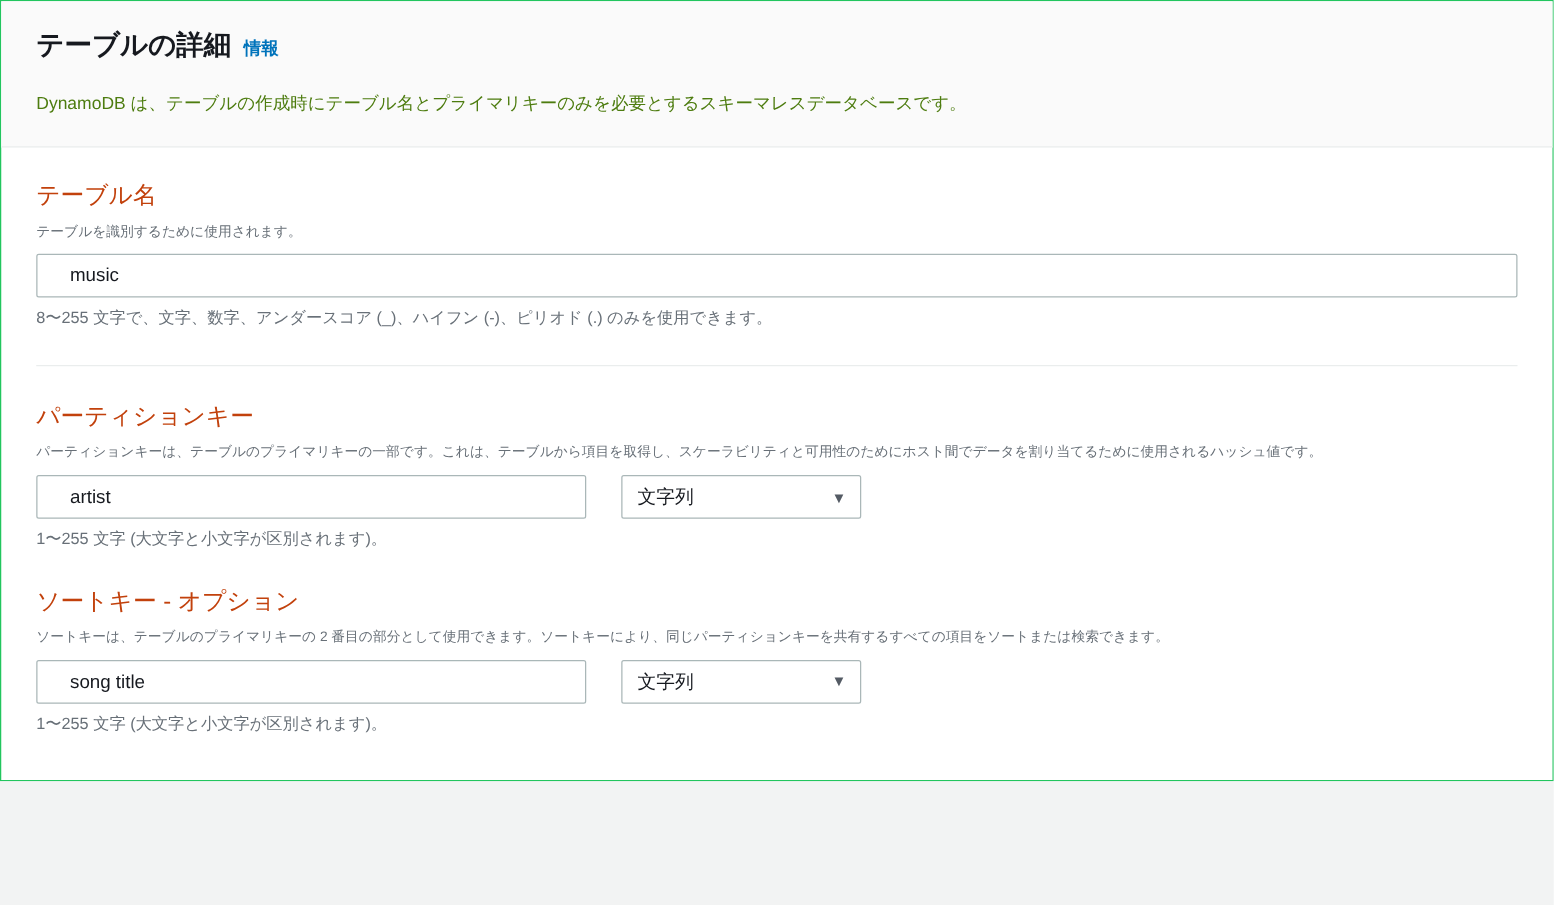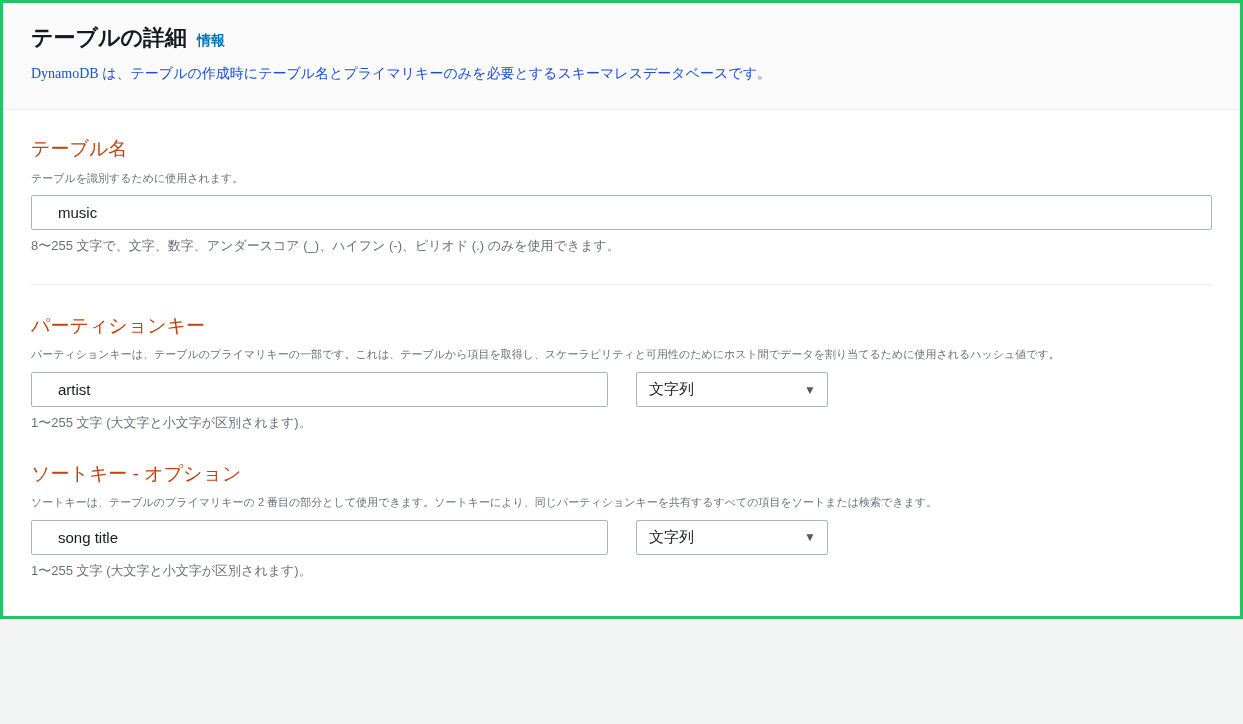--- a/index.html
+++ b/index.html
@@ -10,21 +10,21 @@
     body {
       font-family: "Amazon Ember", "Helvetica Neue", Arial, sans-serif;
       background: #f2f3f3;
       color: #16191f;
       font-size: 14px;
     }
     .container {
       background: #ffffff;
       margin: 0 auto;
       max-width: 1243px;
-      border: 3px solid #22c55e;
+      border: 1px solid #22c55e;
     }
     .header-section {
       padding: 20px 28px 24px 28px;
       border-bottom: 1px solid #eaeded;
       background: #fafafa;
     }
     .header-title-row {
       display: flex;
       align-items: baseline;
       gap: 10px;
@@ -34,25 +34,24 @@
       font-weight: 700;
       color: #16191f;
     }
     .header-info-link {
       font-size: 14px;
       color: #0073bb;
       font-weight: 700;
       cursor: pointer;
     }
     .header-subtitle {
-      margin-top: 10px;
+      margin-top: 20px;
       font-size: 14px;
-      color: #1d4ed8;
+      color: #4d7c0f;
       line-height: 1.6;
-      font-family: Liberation Serif, serif;
     }
     .body-section {
       padding: 24px 28px 28px 28px;
     }
     .field-group {
       margin-bottom: 8px;
     }
     .field-label {
       font-size: 19px;
       color: #c2410c;
@@ -77,21 +76,21 @@
       padding: 8px 26px;
       font-size: 15px;
       border: 1px solid #aab7b8;
       border-radius: 2px;
       background: #ffffff;
       color: #16191f;
       outline: none;
       margin-top: 8px;
     }
     .text-input.narrow {
-      width: 577px;
+      width: 440px;
       max-width: 100%;
     }
     .divider {
       border: none;
       border-top: 1px solid #eaeded;
       margin: 28px 0 26px 0;
     }
     .key-row {
       display: flex;
       gap: 28px;

